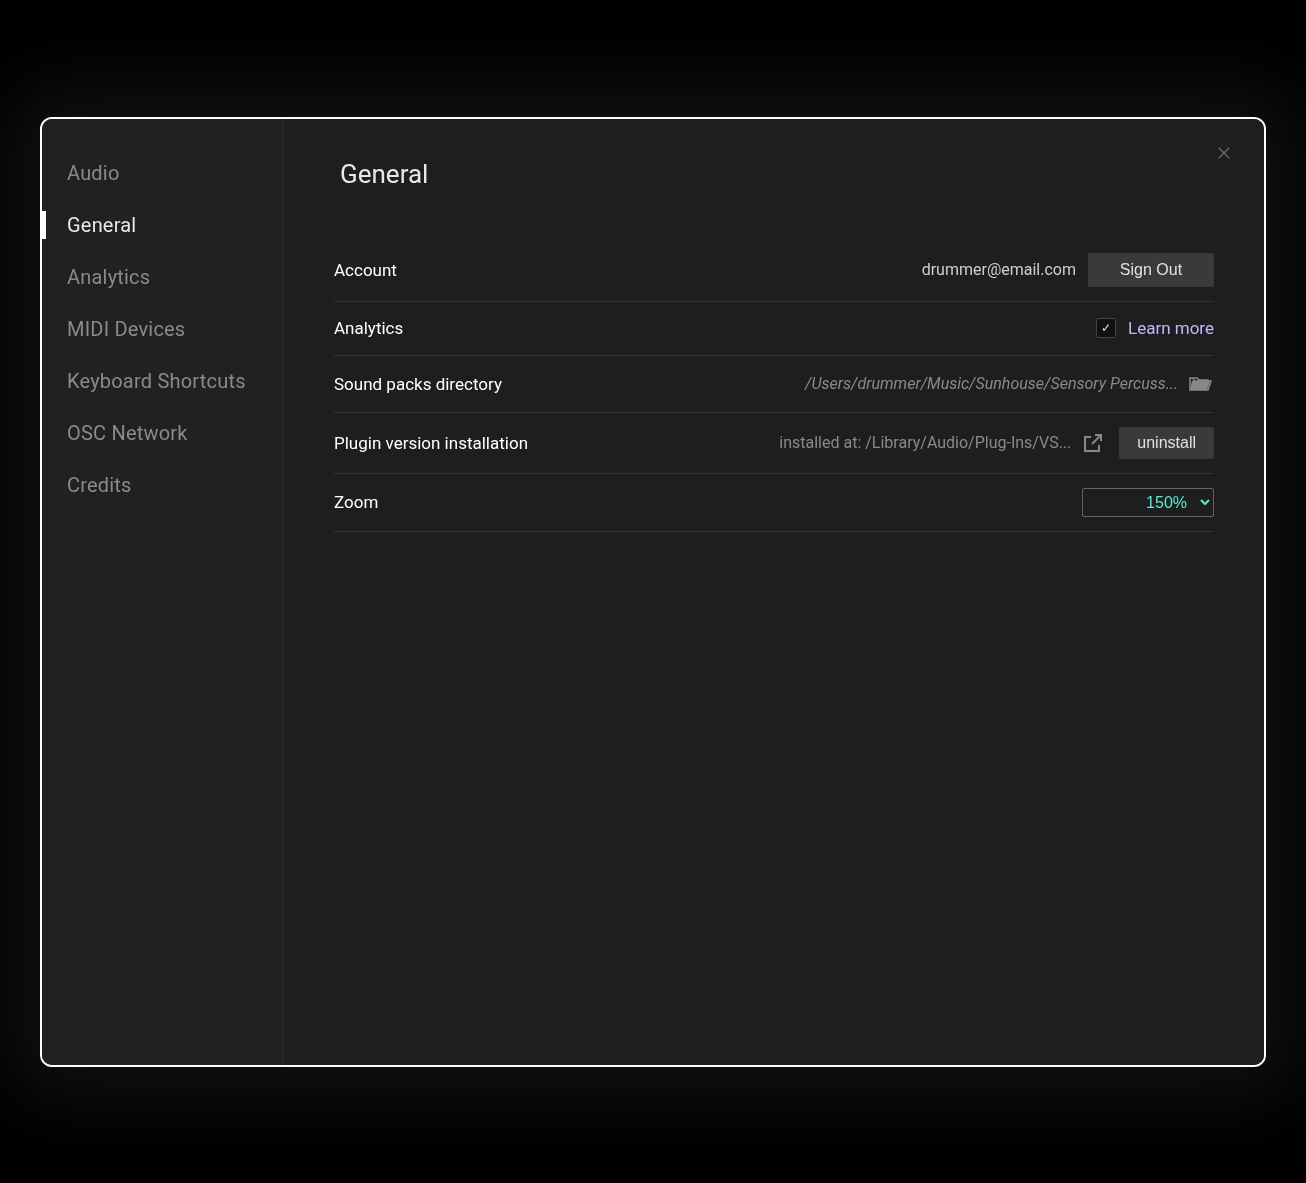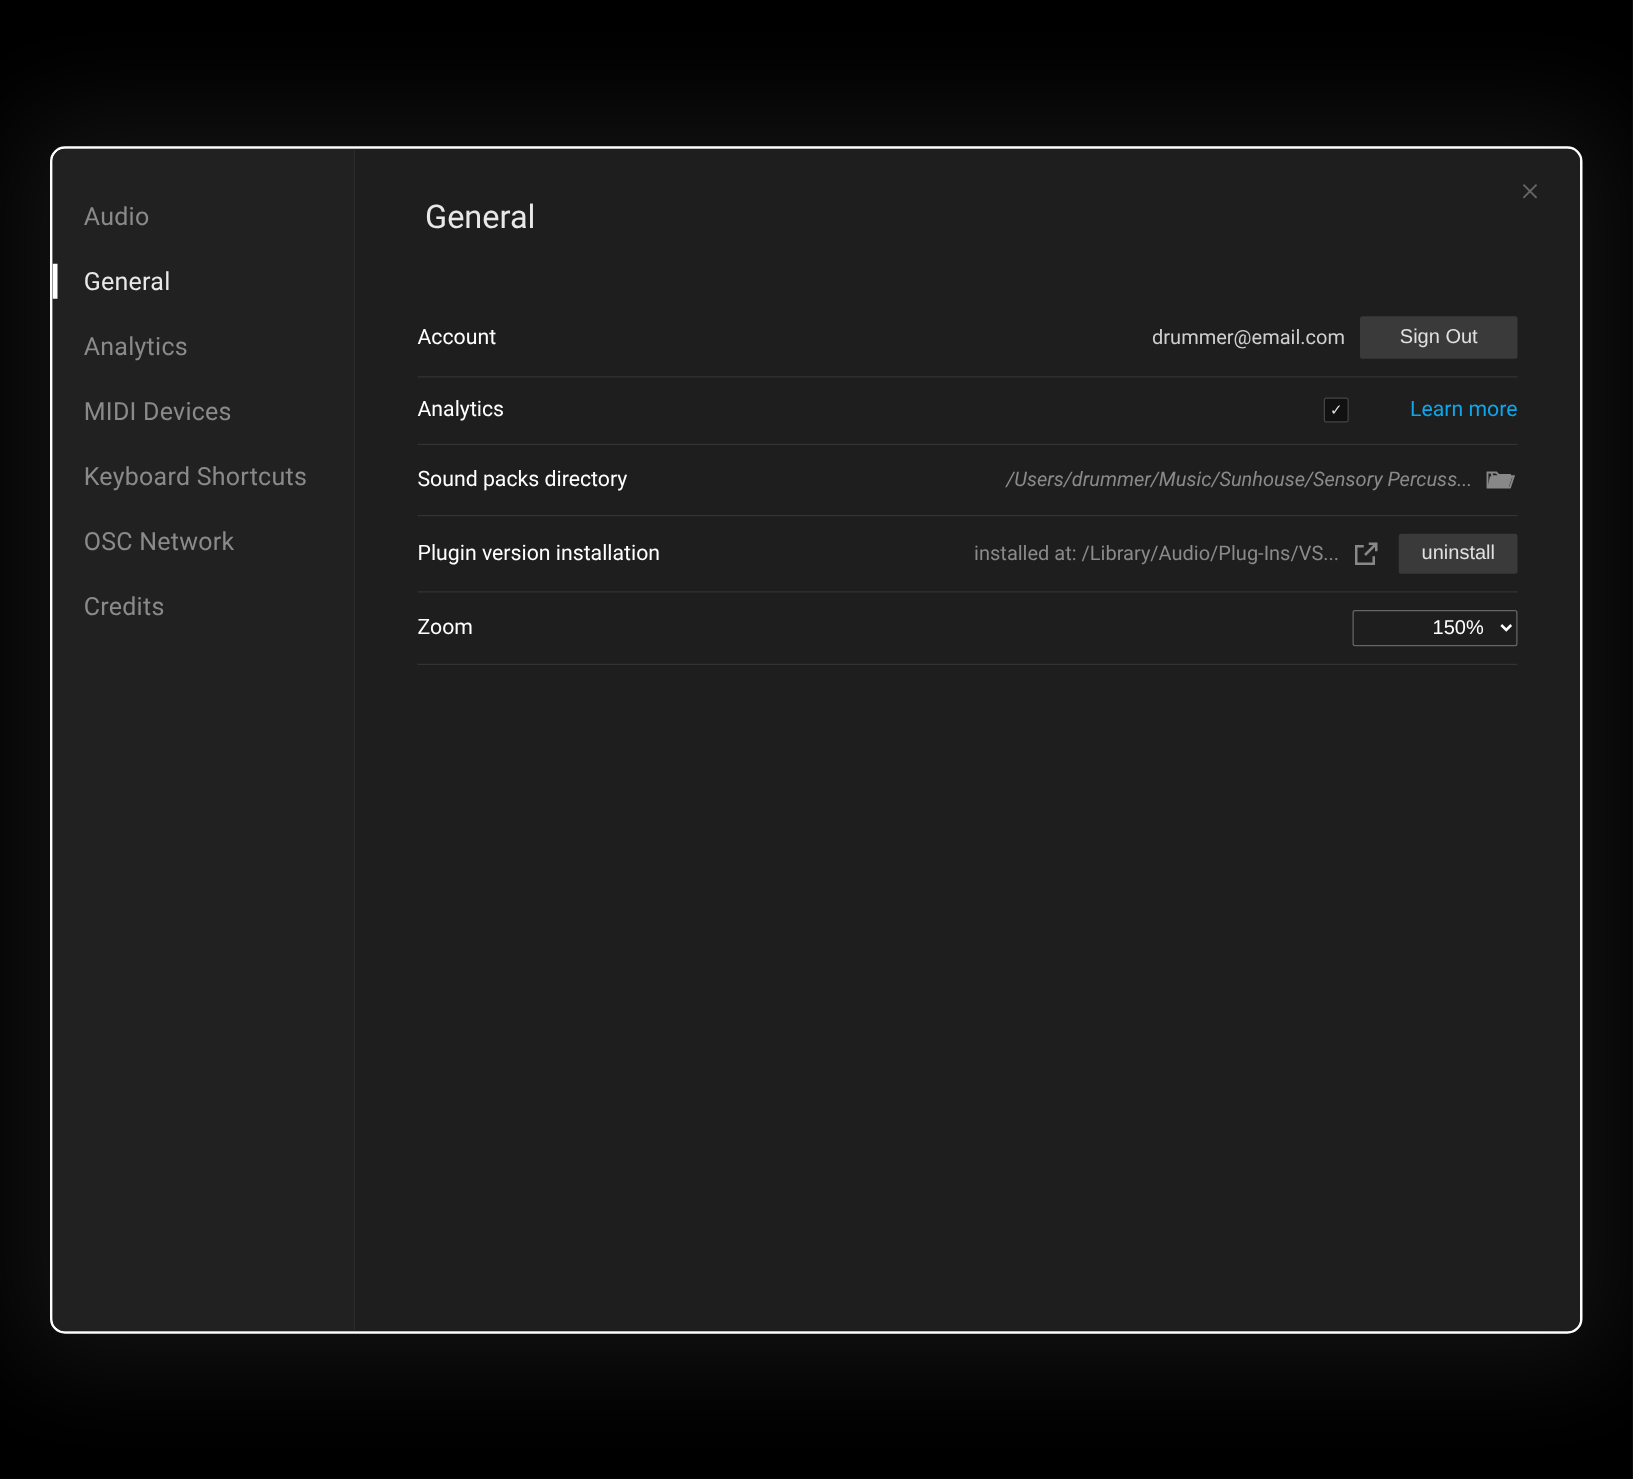--- a/index.html
+++ b/index.html
@@ -137,24 +137,23 @@
       border: 1px solid #444;
       border-radius: 2px;
       display: flex;
       align-items: center;
       justify-content: center;
       color: #e0e0e0;
       font-size: 12px;
       cursor: pointer;
     }
     .link-text {
-      color: #0ea5e9;
+      color: #c4b5fd;
       font-size: 17px;
       cursor: pointer;
-      margin-left: 37px;
     }
     .icon-btn {
       width: 28px;
       height: 28px;
       display: flex;
       align-items: center;
       justify-content: center;
       color: #888;
       cursor: pointer;
     }
@@ -170,21 +169,21 @@
       text-overflow: ellipsis;
       text-align: right;
       flex: 1;
       padding-right: 8px;
     }
     .select-wrap {
       margin-left: auto;
     }
     select.zoom-select {
       background: #1e1e1e;
-      color: #ffffff;
+      color: #5eead4;
       border: 1px solid #666;
       padding: 4px 10px;
       font-size: 16px;
       width: 132px;
       text-align: right;
       border-radius: 2px;
       cursor: pointer;
     }
   </style>
 </head>

